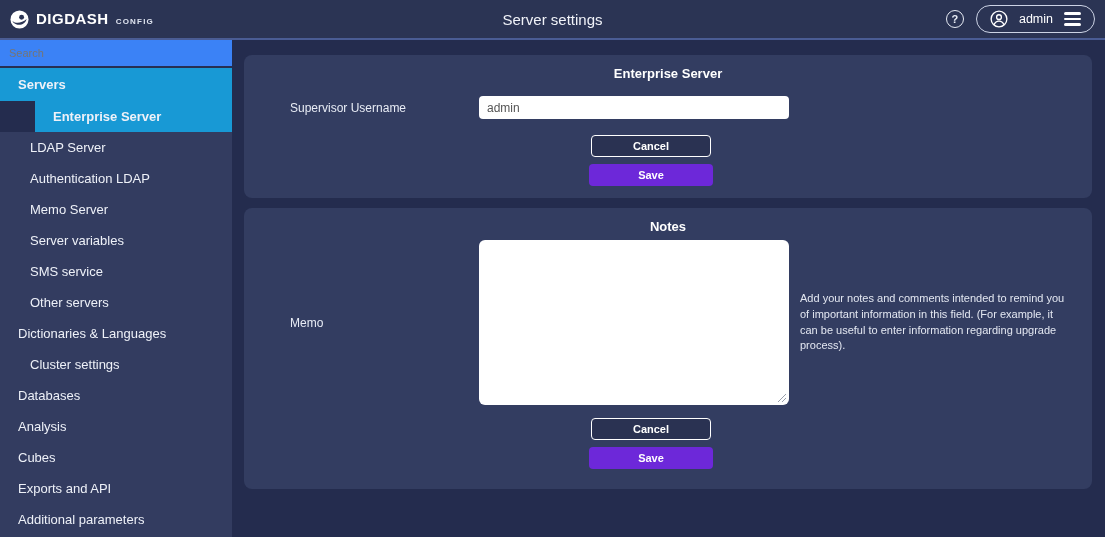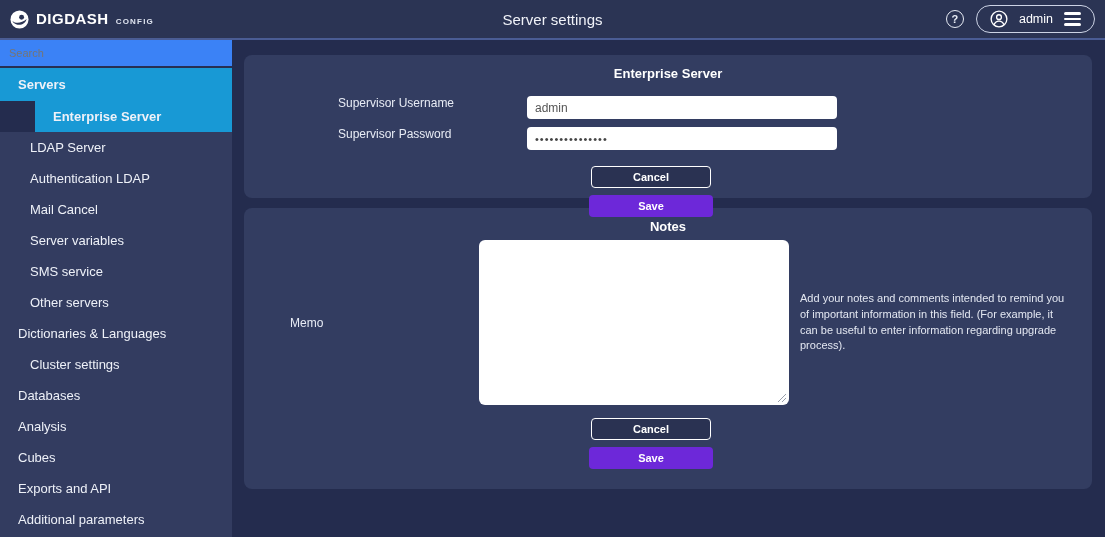--- a/index.html
+++ b/index.html
@@ -77,21 +77,21 @@
   .panel {
     background: #333D61; border-radius: 8px; width: 848px;
   }
   .panel-title {
     text-align: center; color: #ffffff; font-weight: bold; font-size: 13px;
     padding-top: 11px;
   }
   .panel-enterprise { height: 143px; }
   .panel-notes { height: 281px; margin-top: 10px; }
 
-  .form-row { display: flex; align-items: flex-start; padding-left: 46px; margin-left: 48px; }
+  .form-row { display: flex; align-items: center; padding-left: 46px; }
   .form-row.r1 { margin-top: 15px; }
   .form-row.r2 { margin-top: 8px; }
   .field-label { width: 189px; color: #e8ecf5; font-size: 12px; flex: none; }
   .text-input {
     width: 310px; height: 23px; border: none; outline: none; border-radius: 4px;
     padding: 0 8px; font-size: 12px; color: #555;
     font-family: "Liberation Sans", sans-serif; background: #ffffff;
   }
   .text-input.password { letter-spacing: 1px; font-size: 11px; color: #444; }
 
@@ -164,21 +164,21 @@
 
 <div class="sidebar">
   <input class="search-input" type="text" placeholder="Search" style="">
   <div class="nav">
     <div class="nav-row group-selected">Servers</div>
     <div class="nav-row selected">
       <div class="sel-inner">Enterprise Server</div>
     </div>
     <div class="nav-row level1">LDAP Server</div>
     <div class="nav-row level1">Authentication LDAP</div>
-    <div class="nav-row level1">Mail Cancel</div>
+    <div class="nav-row level1">Memo Server</div>
     <div class="nav-row level1">Server variables</div>
     <div class="nav-row level1">SMS service</div>
     <div class="nav-row level1">Other servers</div>
     <div class="nav-row level0">Dictionaries &amp; Languages</div>
     <div class="nav-row level1">Cluster settings</div>
     <div class="nav-row level0">Databases</div>
     <div class="nav-row level0">Analysis</div>
     <div class="nav-row level0">Cubes</div>
     <div class="nav-row level0">Exports and API</div>
     <div class="nav-row level0">Additional parameters</div>
@@ -186,24 +186,20 @@
 </div>
 
 <div class="main">
 
   <div class="panel panel-enterprise">
     <div class="panel-title">Enterprise Server</div>
     <div class="form-row r1">
       <div class="field-label">Supervisor Username</div>
       <input class="text-input" type="text" value="admin" style="">
     </div>
-    <div class="form-row r2">
-      <div class="field-label">Supervisor Password</div>
-      <input class="text-input password" type="text" value="•••••••••••••••" style="">
-    </div>
     <div class="btn-row">
       <button class="btn btn-cancel">Cancel</button>
       <button class="btn btn-save">Save</button>
     </div>
   </div>
 
   <div class="panel panel-notes">
     <div class="panel-title">Notes</div>
     <div class="memo-row">
       <div class="memo-label">Memo</div>

